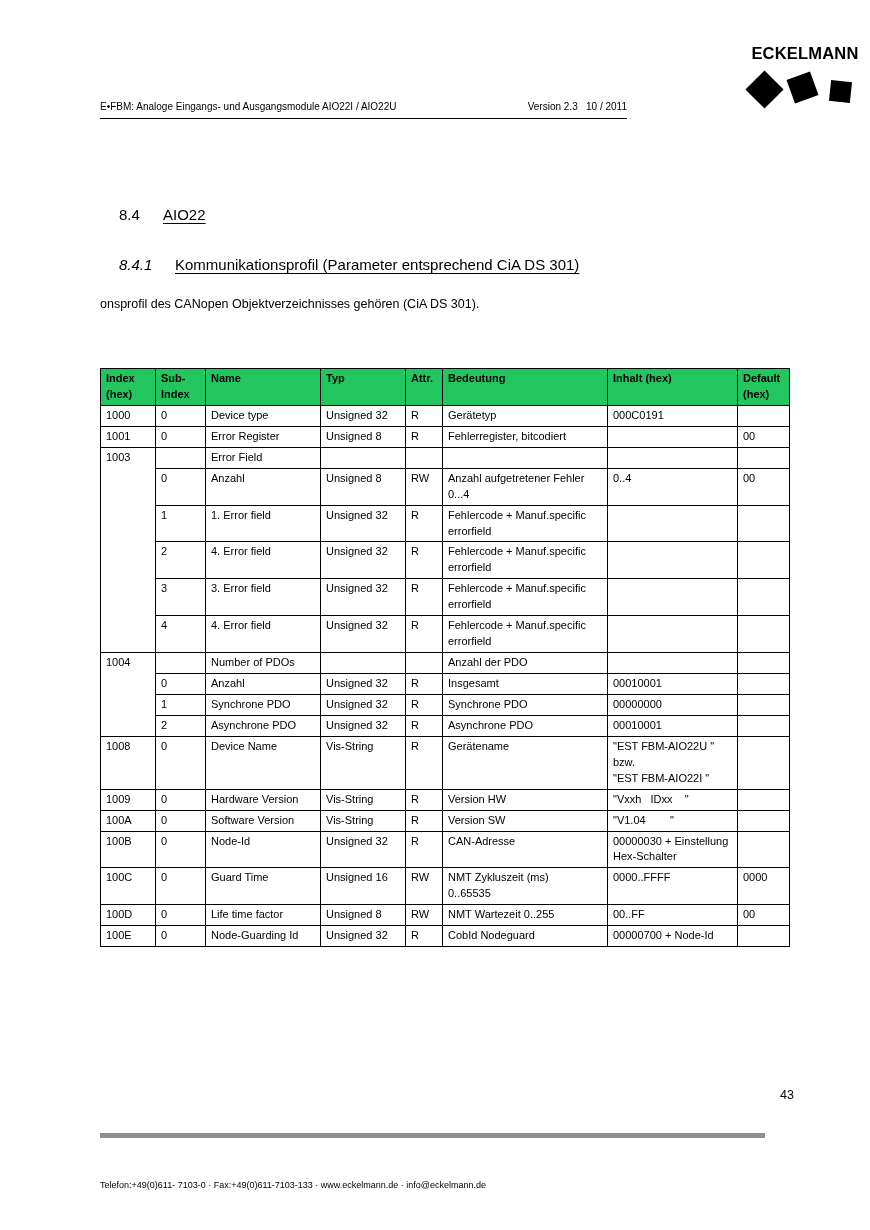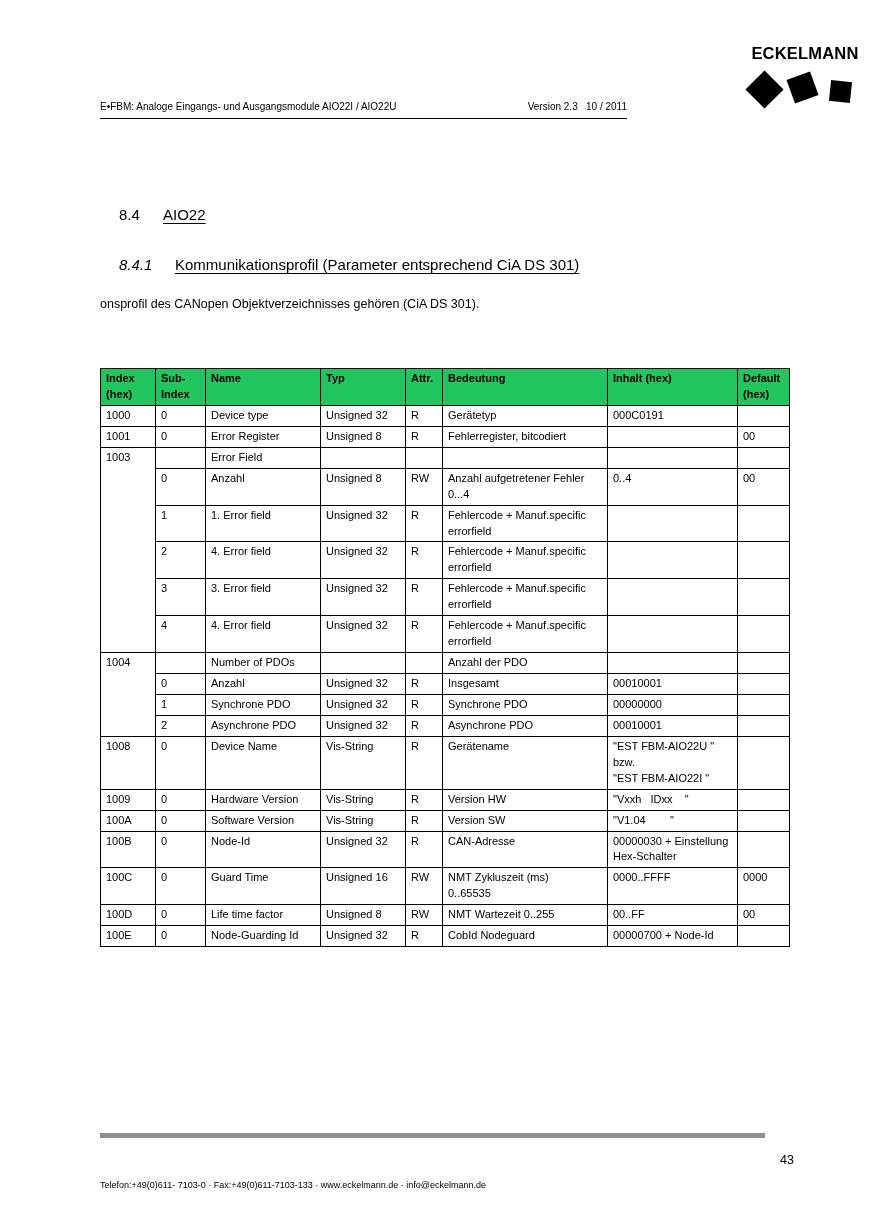--- a/index.html
+++ b/index.html
@@ -50,21 +50,21 @@
     padding: 2px 5px 2px 5px;
     line-height: 1.45;
     white-space: pre-wrap;
     overflow: hidden;
   }
   .params th { background: #22c55e; font-weight: bold; margin-top: 24px; }
 
   
   .footer-bar { position: absolute; left: 100px; top: 1133px; width: 665px; height: 5px; background: #8f8f8f; }
   .footer-text { position: absolute; left: 100px; top: 1147px; font-size: 9px; line-height: 1.7; white-space: pre-wrap; }
-  .page-number { position: absolute; left: 780px; top: 1153px; font-size: 12.5px; }
+  .page-number { position: absolute; left: 780px; top: 1088px; font-size: 12.5px; }
 </style>
 </head>
 <body>
 
 <div class="header-row">
   <span>E•FBM: Analoge Eingangs- und Ausgangsmodule AIO22I / AIO22U</span>
   <span>Version 2.3   10 / 2011</span>
 </div>
 
 <div class="logo">

